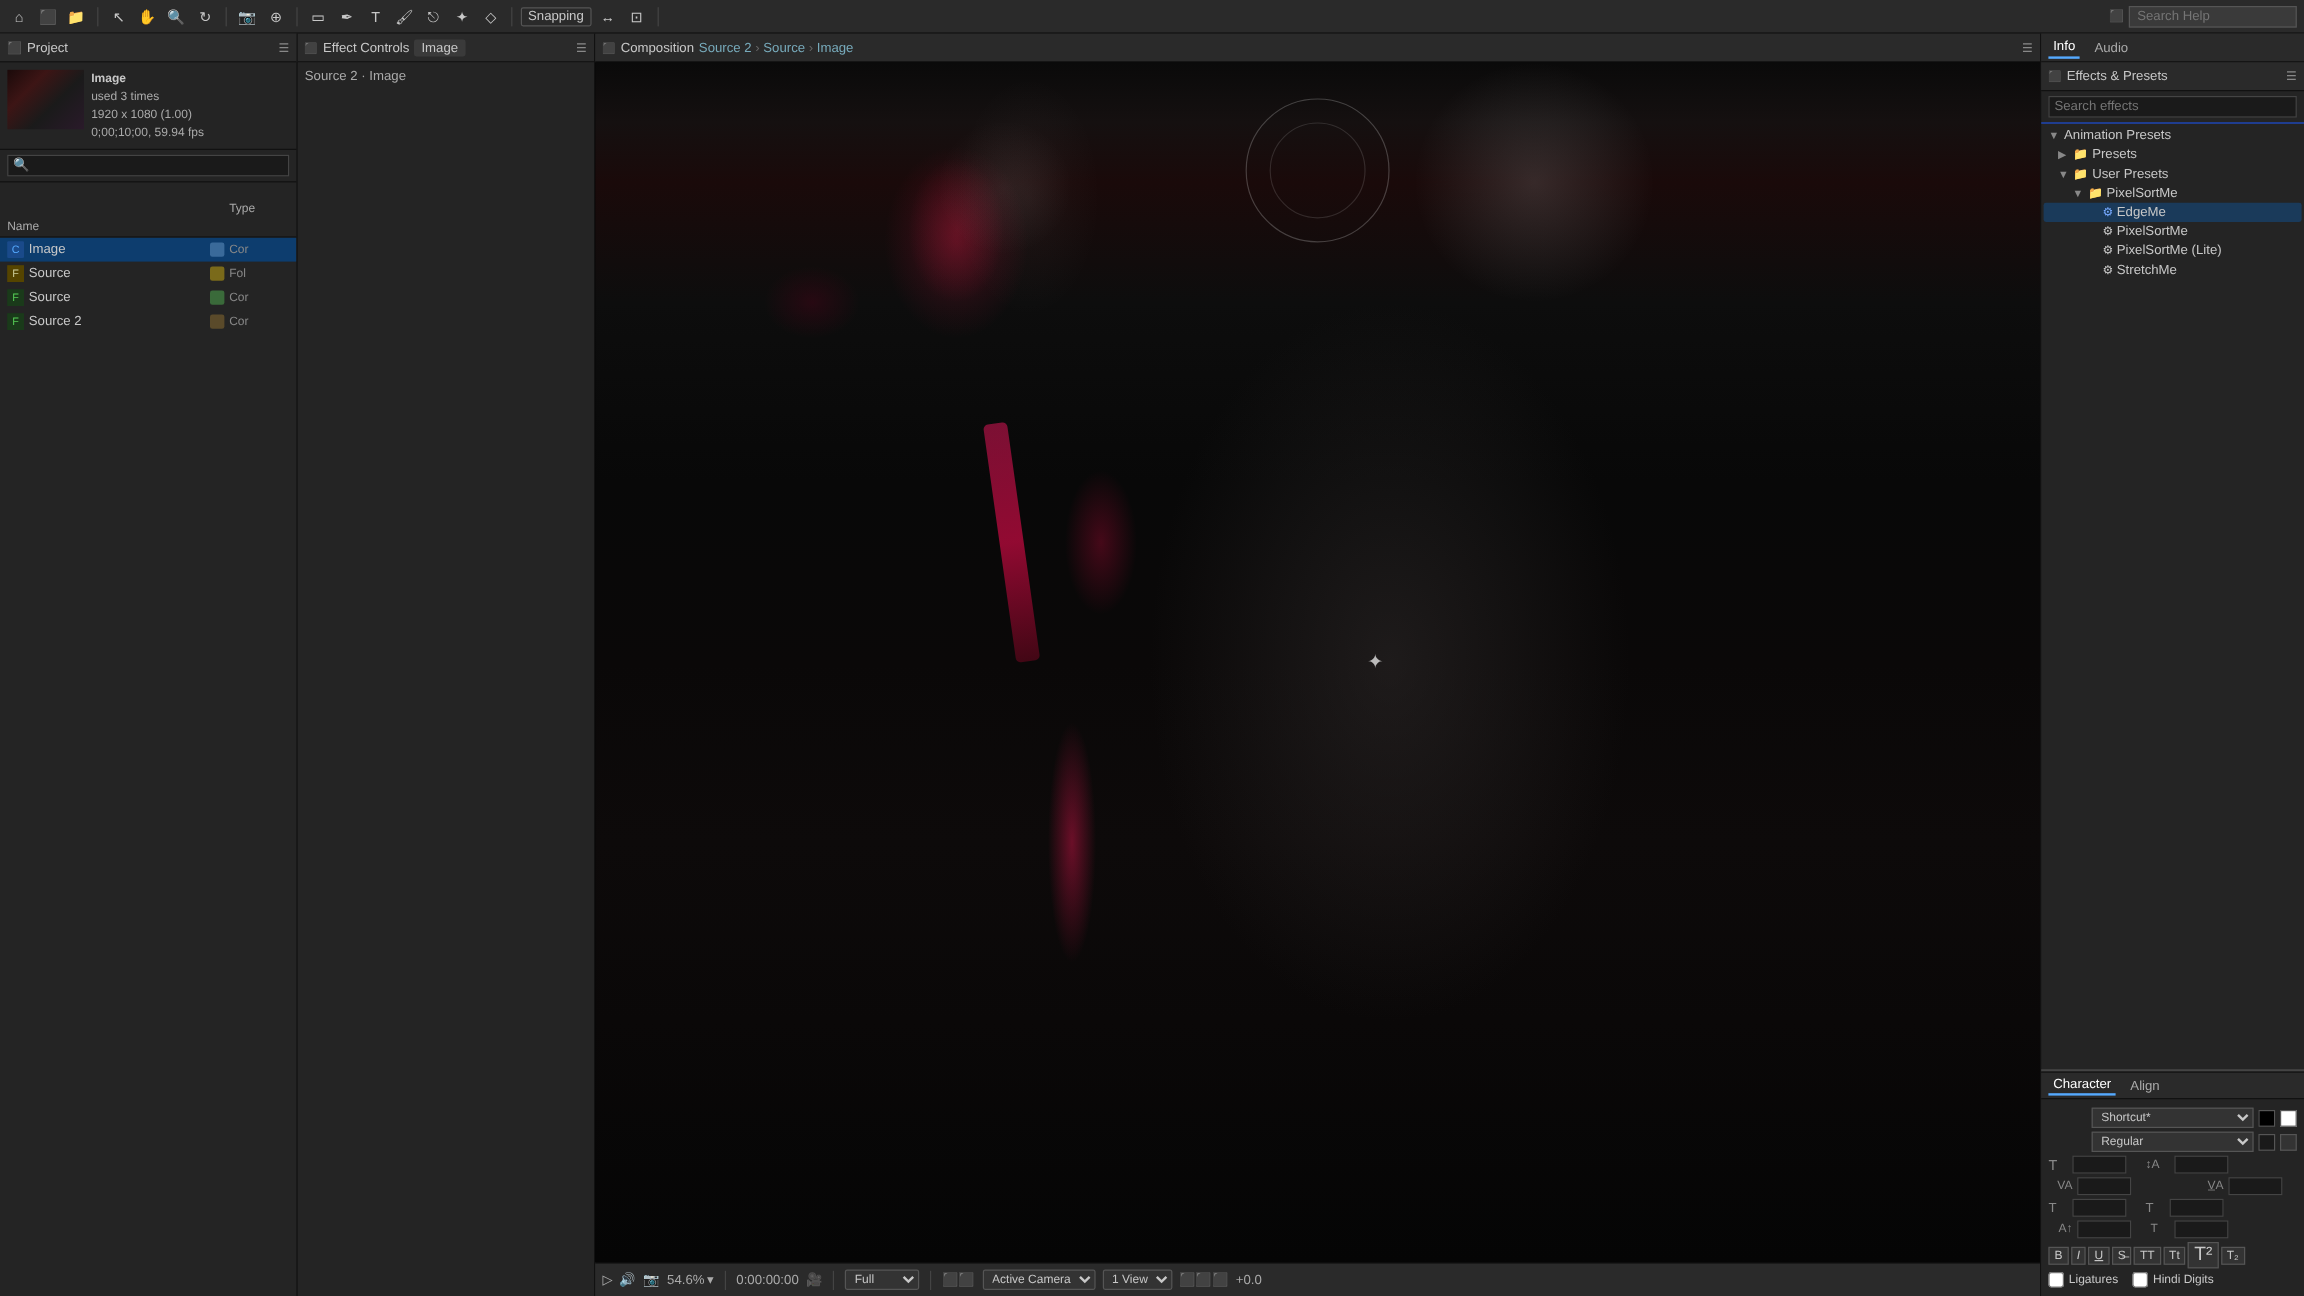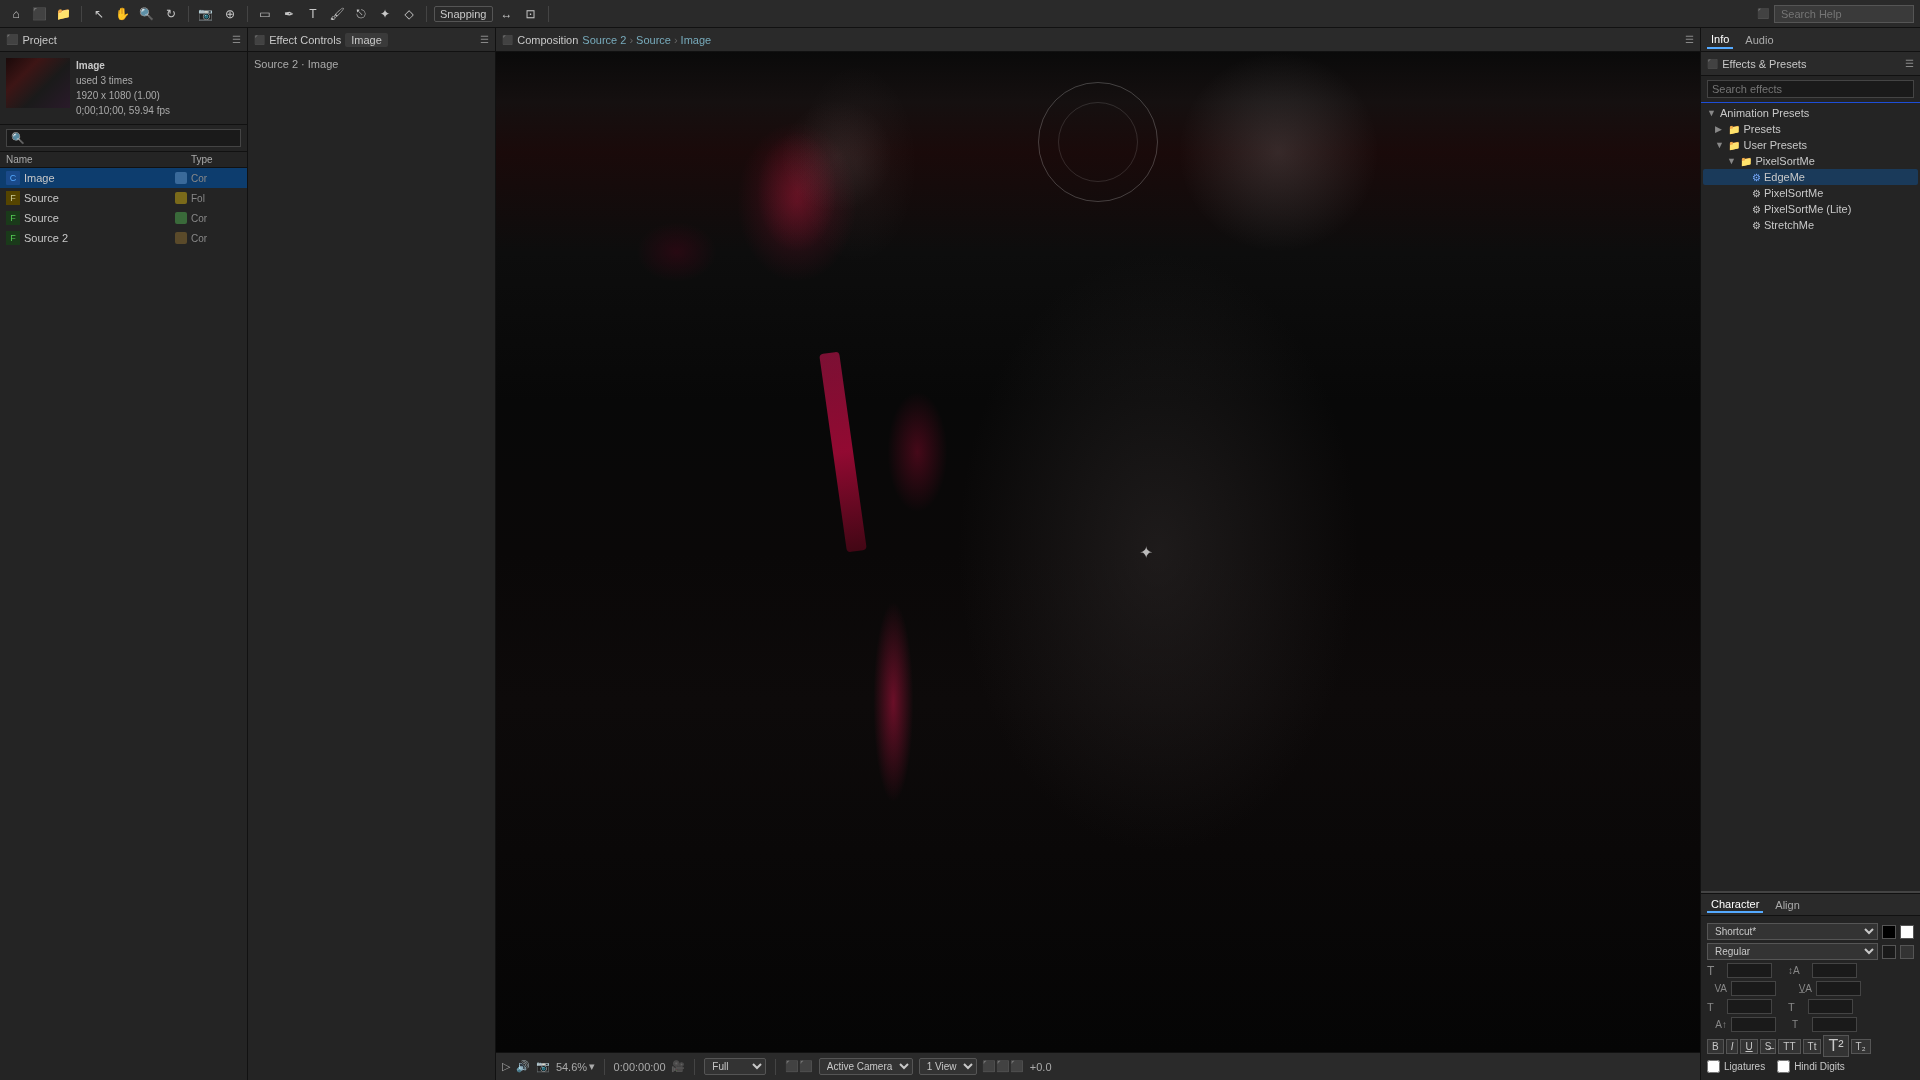--- a/index.html
+++ b/index.html
@@ -104,21 +104,21 @@
     }
     
     
     #file-list-header {
       display: flex;
       padding: 2px 6px;
       border-bottom: 1px solid #111;
       gap: 4px;
       align-items: center;
     }
-    .col-name { flex: 1; color: #aaa; }
+    .col-name { flex: 1; color: #aaa; margin-top: 30px; }
     .col-type { width: 50px; color: #aaa; }
     
     #file-list { flex: 1; overflow-y: auto; }
     .file-item {
       display: flex;
       align-items: center;
       padding: 2px 6px;
       gap: 4px;
       cursor: pointer;
       height: 20px;
@@ -318,21 +318,21 @@
     .char-tab { font-size: 11px; color: #aaa; cursor: pointer; padding: 1px 4px; }
     .char-tab.active { color: #fff; border-bottom: 2px solid #5af; }
     
     #character-body {
       padding: 4px 6px;
       font-size: 10px;
     }
     .char-row { display: flex; align-items: center; gap: 4px; margin: 3px 0; }
     .char-select {
       background: #333; border: 1px solid #555; color: #c8c8c8;
-      font-size: 10px; padding: 1px 3px; flex: 1;
+      font-size: 10px; padding: 1px 3px; flex: 1; margin-left: 36px;
     }
     .char-input {
       background: #1a1a1a; border: 1px solid #444; color: #c8c8c8;
       font-size: 10px; padding: 1px 3px; width: 45px; text-align: right;
     }
     .char-swatch { width: 14px; height: 14px; background: #000; border: 1px solid #555; }
     .char-swatch-white { background: #fff; }
     
     
     ::-webkit-scrollbar { width: 6px; height: 6px; }
@@ -606,21 +606,21 @@
           <input class="char-input" type="text" style="">
           <span style="width:8px;"></span>
           <span style="color:#888; font-size:10px; width:20px;">↕A</span>
           <input class="char-input" type="text" style="">
         </div>
 
         <div class="char-row">
           <span style="color:#888; font-size:10px; width:20px; text-align:right;">VA</span>
           <input class="char-input" type="text" style="">
           <span style="width:8px;"></span>
-          <span style="color:#888; font-size:10px; width:20px; text-align:right;">V̲A</span>
+          <span style="color:#888; font-size:10px; width:20px; text-align:right;margin-left:41px;">V̲A</span>
           <input class="char-input" type="text" style="">
         </div>
 
         <div class="char-row">
           <span style="color:#888; font-size:11px; width:16px;">T</span>
           <input class="char-input" type="text" style="">
           <span style="width:8px;"></span>
           <span style="color:#888; font-size:11px; width:16px;">T</span>
           <input class="char-input" type="text" style="">
         </div>

